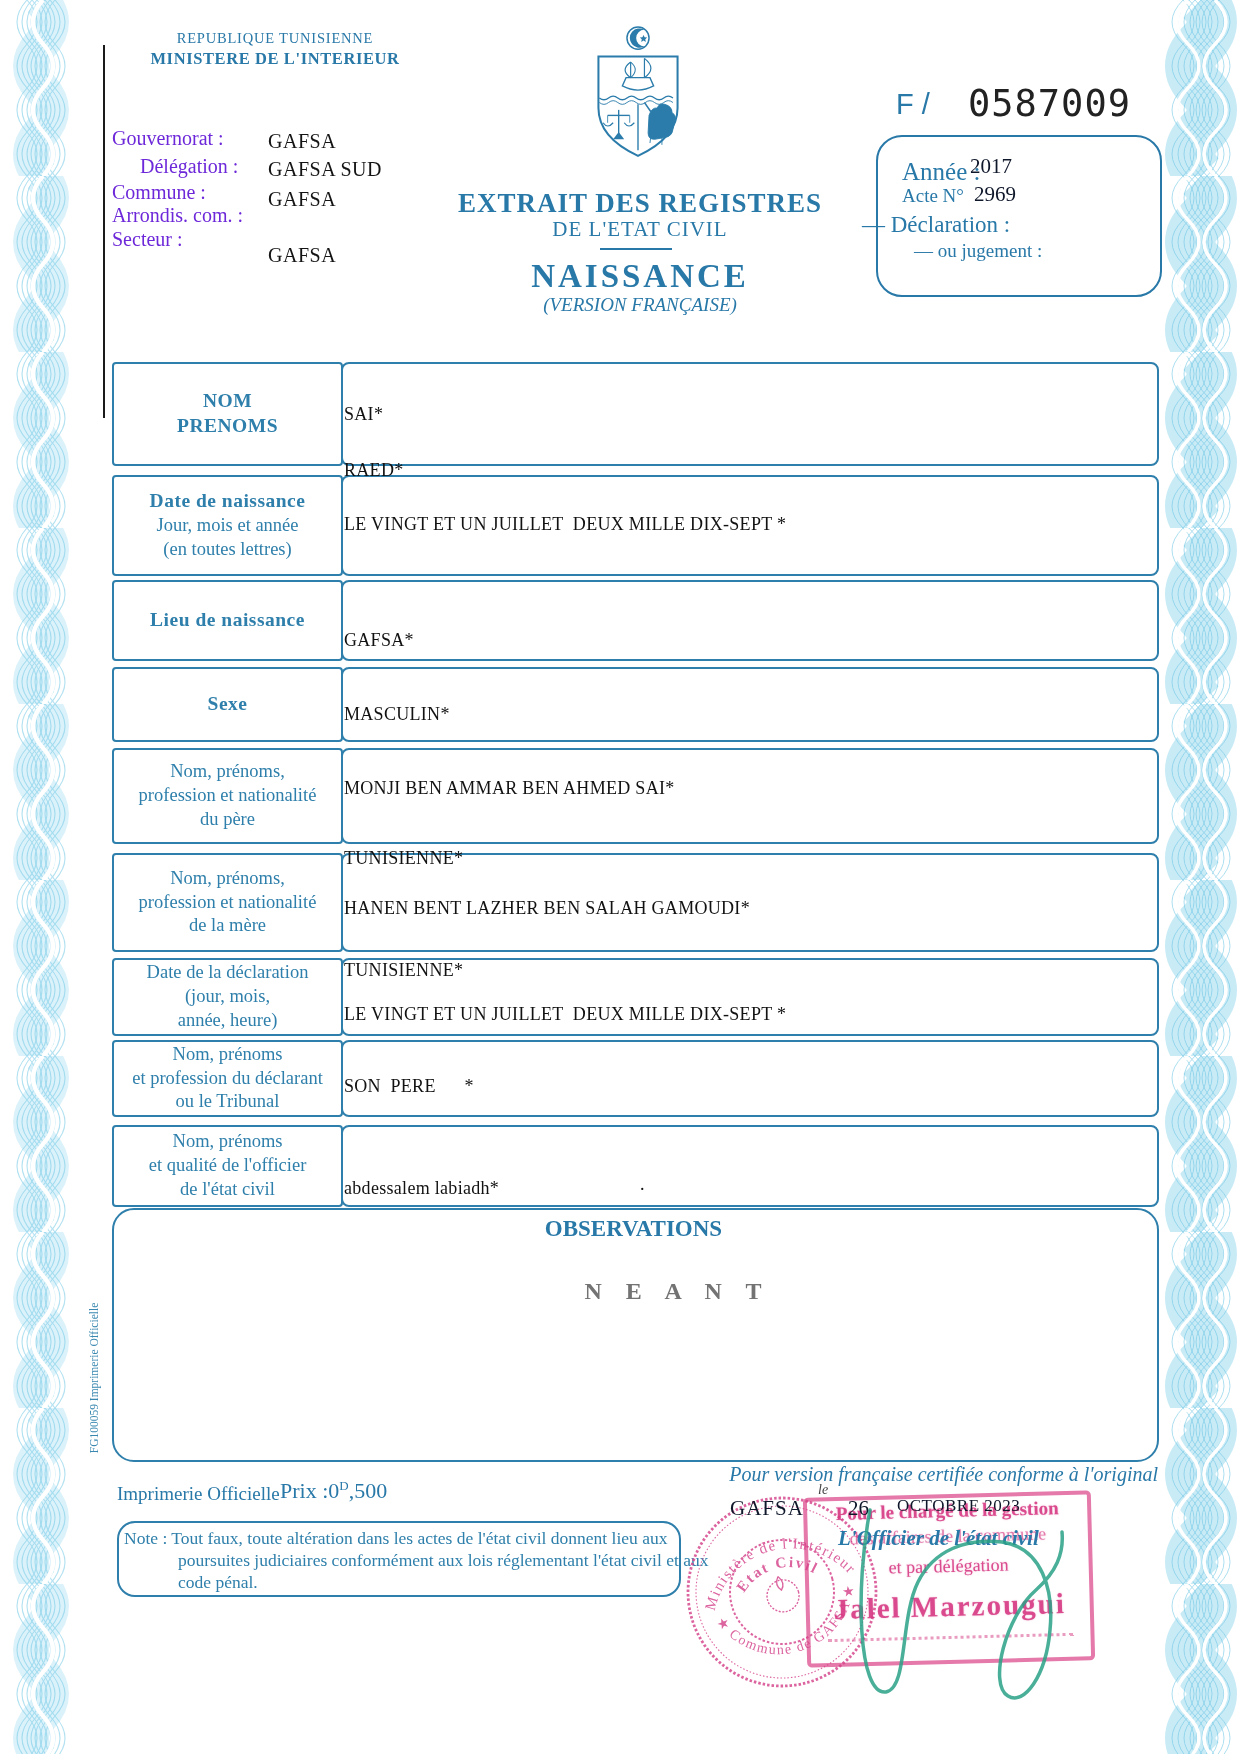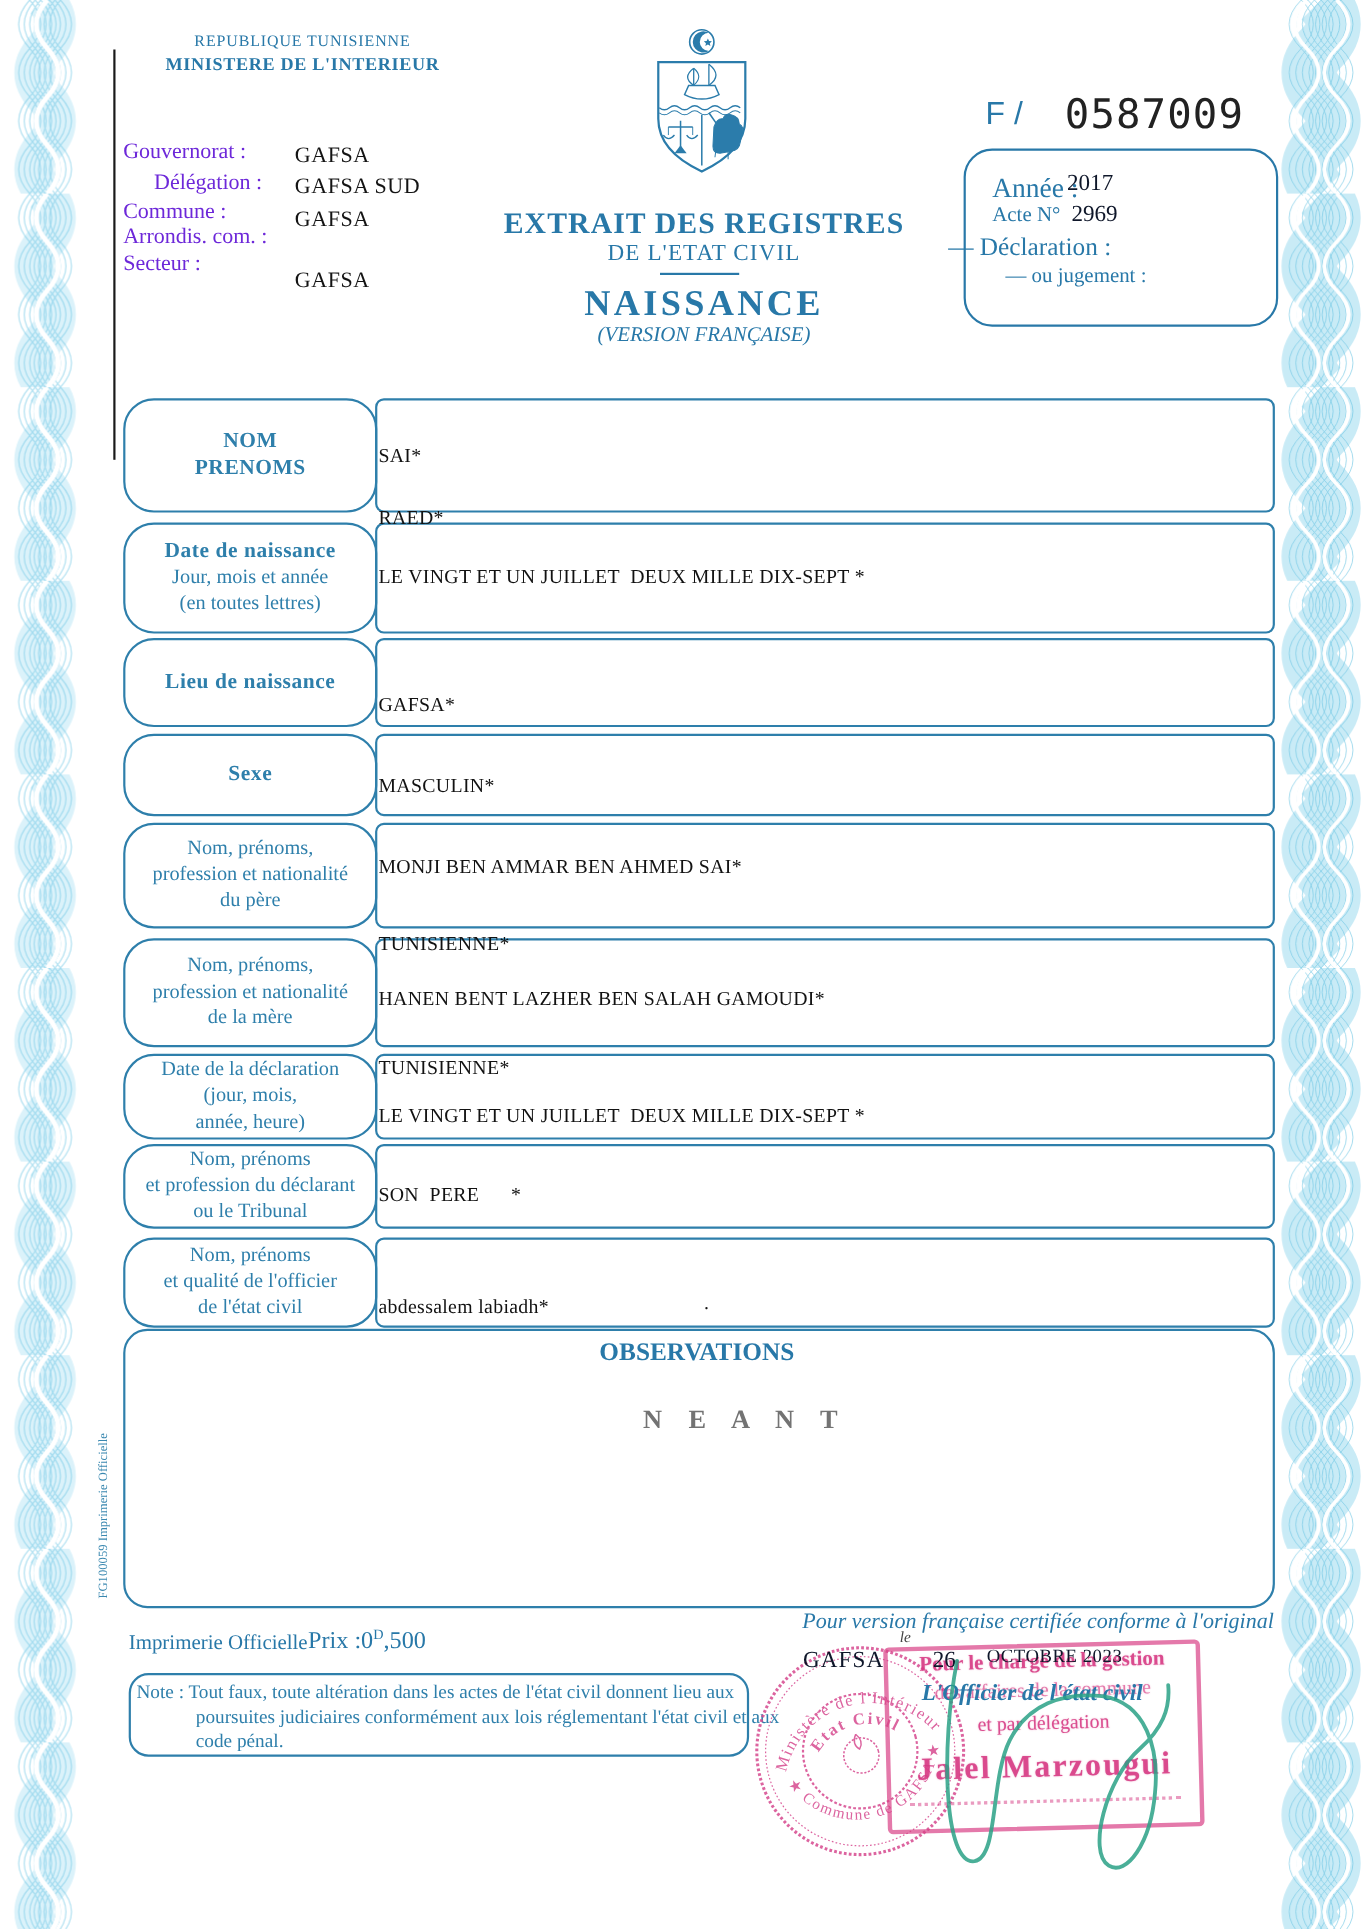--- a/index.html
+++ b/index.html
@@ -11,21 +11,21 @@
   
   .rib{position:absolute;top:0;z-index:1;}
   
   .hdr-line{position:absolute;left:103px;top:45px;width:2px;height:373px;background:#1a1a1a;z-index:3;}
   .admin-label{position:absolute;font-size:20px;color:#6d28d9;z-index:3;}
   .admin-value{position:absolute;font-size:20px;color:#141414;letter-spacing:.5px;z-index:3;}
   .title-c{position:absolute;text-align:center;z-index:3;color:#2878a8;}
   
   .act-box{position:absolute;left:876px;top:135px;width:282px;height:158px;border:2.5px solid #2878a8;border-radius:26px;z-index:3;}
   
-  .lbox{position:absolute;left:112px;width:227px;border:2px solid #2e7fab;border-radius:28px;
+  .lbox{position:absolute;left:112px;width:227px;border:2px solid #2e7fab;border-radius:4px;
         display:flex;flex-direction:column;justify-content:center;align-items:center;z-index:3;background:transparent;}
   .vbox{position:absolute;left:341px;width:814px;border:2px solid #2e7fab;border-radius:8px;z-index:2;}
   .lbl{color:#2e7fab;font-size:18.5px;line-height:1.28;text-align:center;}
   .lbl.b{font-weight:bold;font-size:19.5px;letter-spacing:.5px;}
   .val{position:absolute;font-size:18px;color:#121212;z-index:4;white-space:pre;letter-spacing:.3px;}
   
   .obs-box{position:absolute;left:112px;top:1208px;width:1043px;height:250px;border:2px solid #2e7fab;border-radius:22px;z-index:2;}
   
   .note-box{position:absolute;left:117px;top:1521px;width:560px;height:72px;border:2px solid #2e7fab;border-radius:18px;z-index:3;}
   .note-line{position:absolute;color:#2e7fab;font-size:17.5px;z-index:3;white-space:nowrap;}

